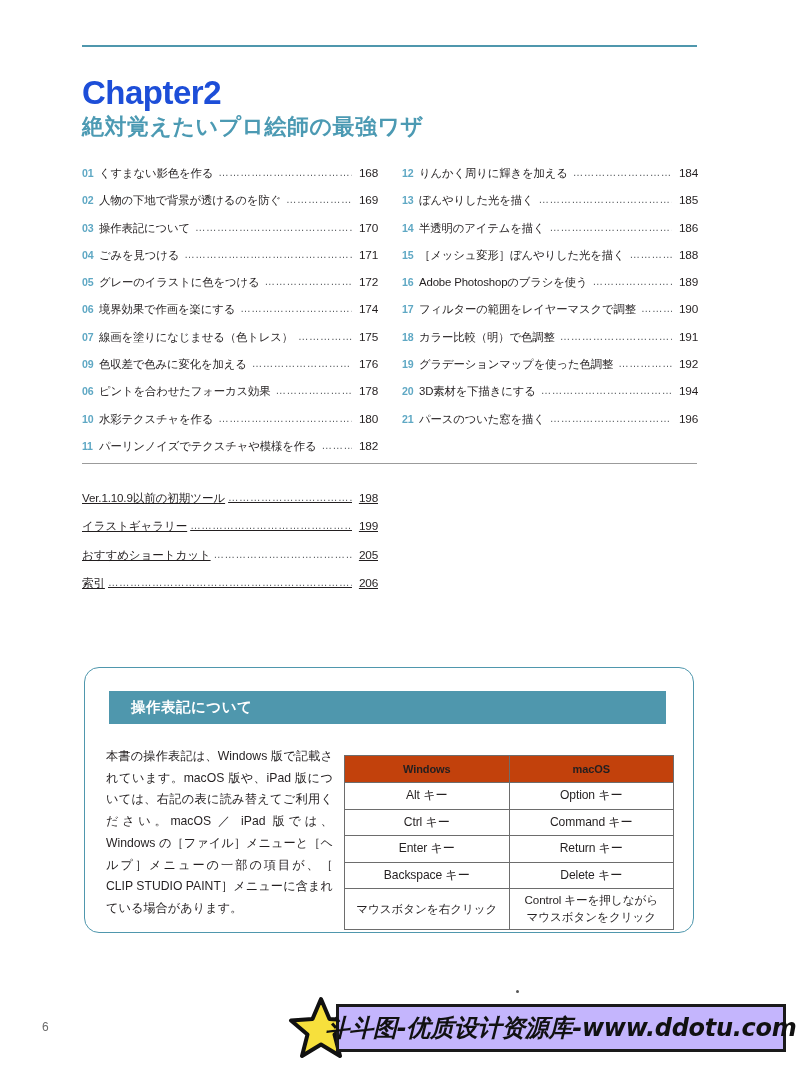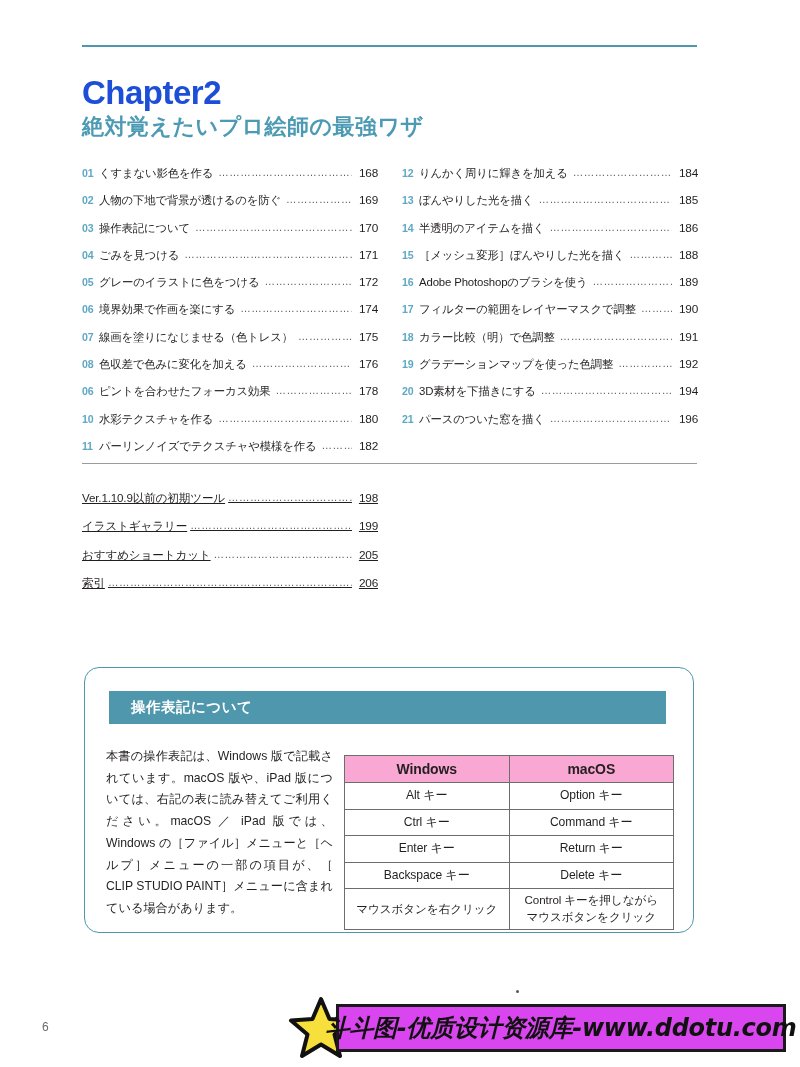--- a/index.html
+++ b/index.html
@@ -183,23 +183,23 @@
     border: 1px solid #6d6d6d;
     text-align: center;
     font-size: 12.1px;
     color: #231f20;
     font-weight: normal;
     padding: 0;
     height: 25.5px;
     letter-spacing: -0.1px;
   }
   .keytable th {
-    background: #f9a8d4;
-    font-weight: bold;
-    font-size: 14px;
+    background: #c2410c;
+    font-weight: bold;
+    font-size: 11px;
     height: 26px;
   }
   .keytable tr.tall td {
     height: 40px;
     line-height: 1.45;
     font-size: 11.6px;
   }
 
   
   .page-number {
@@ -224,21 +224,21 @@
     top: 6px;
     width: 66px;
     height: 64px;
   }
   .wm-banner {
     position: absolute;
     left: 48px;
     top: 14px;
     width: 450px;
     height: 48px;
-    background: #d946ef;
+    background: #c4b5fd;
     border: 3px solid #1a1a1a;
     box-sizing: border-box;
     display: flex;
     align-items: center;
     justify-content: center;
   }
   .wm-text {
     font-family: "DejaVu Sans", sans-serif;
     font-weight: bold;
     font-style: italic;
@@ -305,21 +305,21 @@
         <span class="toc-leader">……………………………………………………………………</span>
         <span class="toc-page">174</span>
       </div>
       <div class="toc-row">
         <span class="toc-num">07</span>
         <span class="toc-title">線画を塗りになじませる（色トレス）</span>
         <span class="toc-leader">……………………………………………………………………</span>
         <span class="toc-page">175</span>
       </div>
       <div class="toc-row">
-        <span class="toc-num">08</span>
+        <span class="toc-num">09</span>
         <span class="toc-title">色収差で色みに変化を加える</span>
         <span class="toc-leader">……………………………………………………………………</span>
         <span class="toc-page">176</span>
       </div>
       <div class="toc-row">
         <span class="toc-num">06</span>
         <span class="toc-title">ピントを合わせたフォーカス効果</span>
         <span class="toc-leader">……………………………………………………………………</span>
         <span class="toc-page">178</span>
       </div>

